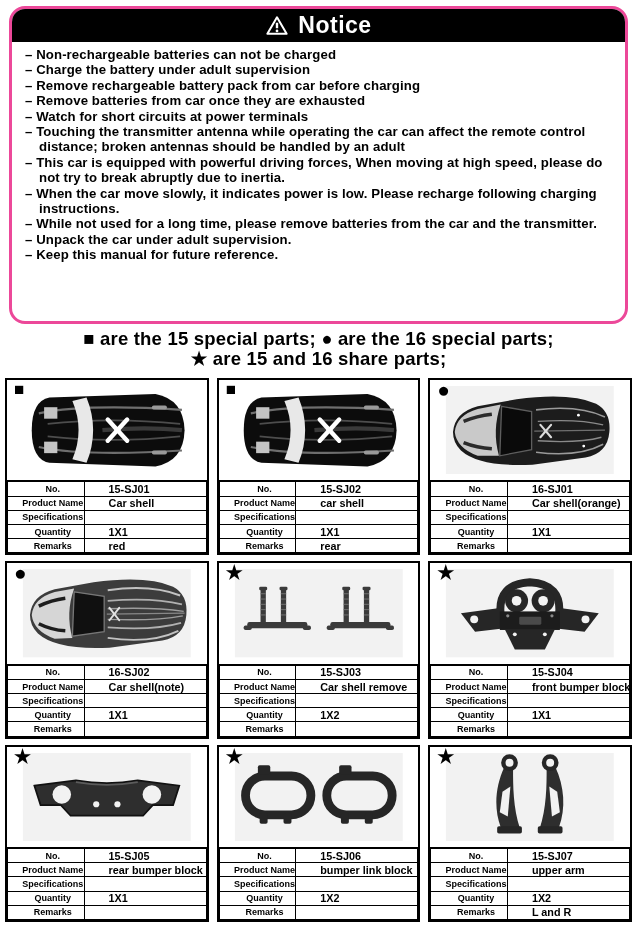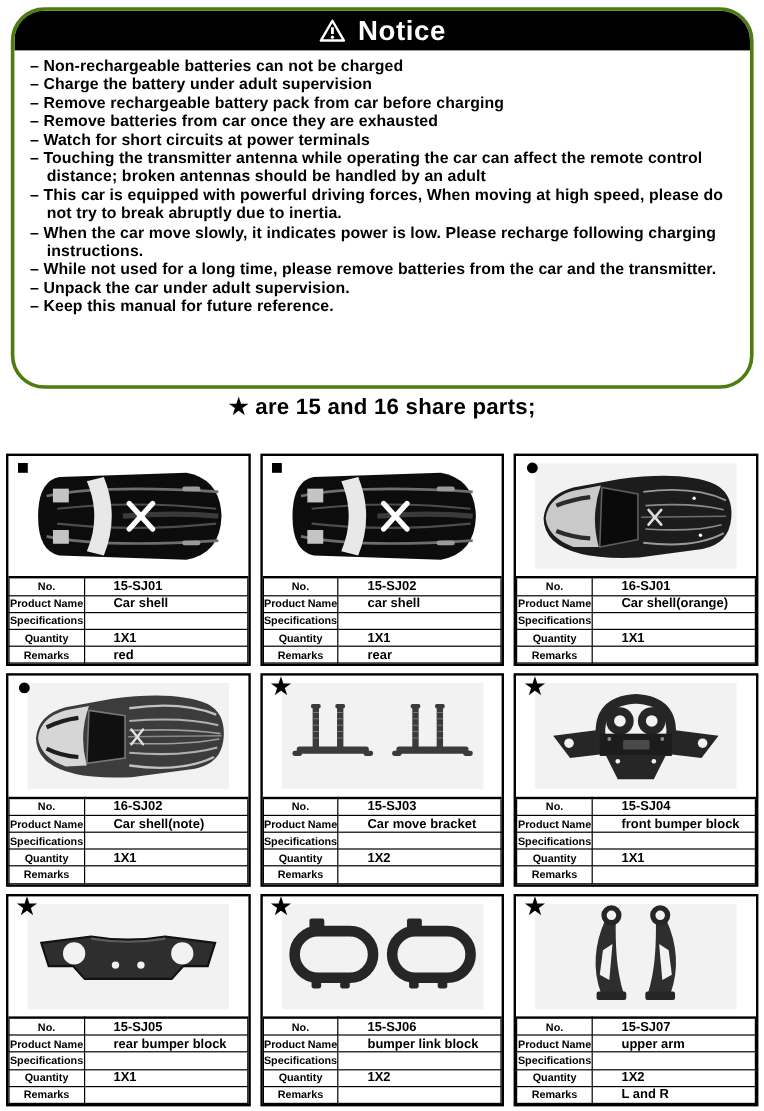--- a/index.html
+++ b/index.html
@@ -4,21 +4,21 @@
 <style>
   html,body{margin:0;padding:0;background:#fff;}
   .page{
     width:637px;height:926px;background:#fff;position:relative;
     font-family:"Liberation Sans",sans-serif;font-weight:bold;color:#000;
     overflow:hidden;
   }
   
   .notice-box{
     position:absolute;left:9px;top:6px;width:613px;height:312px;
-    border:3px solid #4d7c0f;border-radius:28px;overflow:hidden;background:#fff;
+    border:3px solid #ec4899;border-radius:16px;overflow:hidden;background:#fff;
   }
   .notice-header{
     background:#000;color:#fff;height:33px;
     display:flex;align-items:center;justify-content:center;gap:9px;
     font-size:23px;letter-spacing:.5px;
   }
   .warn-icon{width:24px;height:22px;display:block;}
   .notice-list{
     padding:5px 9px 0 13px;font-size:13.2px;line-height:15.4px;
   }
@@ -47,21 +47,21 @@
     position:absolute;top:1px;left:7px;font-size:17px;line-height:1;z-index:2;
   }
   .marker.circle{font-size:21px;top:-1px;}
   .marker.star{font-size:19px;top:0;}
   .part-img{width:93%;height:88%;}
   
   .ptable{border-collapse:collapse;width:100%;table-layout:fixed;border-top:2px solid #000;}
   .ptable td{
     border:1px solid #000;height:13.2px;padding:0;overflow:hidden;white-space:nowrap;
   }
-  .ptable td.lbl{width:31%;text-align:center;font-size:9px;}
+  .ptable td.lbl{width:31%;text-align:center;font-size:9px;padding-left:14px;}
   .ptable td.val{font-size:10.8px;padding-left:24px;}
 </style>
 </head>
 <body>
 
 <div class="page">
 
   <div class="notice-box">
     <div class="notice-header">
       <svg class="warn-icon" viewBox="0 0 24 24">
@@ -80,20 +80,21 @@
       <div class="notice-item">– Touching the transmitter antenna while operating the car can affect the remote control distance; broken antennas should be handled by an adult</div>
       <div class="notice-item">– This car is equipped with powerful driving forces, When moving at high speed, please do not try to break abruptly due to inertia.</div>
       <div class="notice-item">– When the car move slowly, it indicates power is low. Please recharge following charging instructions.</div>
       <div class="notice-item">– While not used for a long time, please remove batteries from the car and the transmitter.</div>
       <div class="notice-item">– Unpack the car under adult supervision.</div>
       <div class="notice-item">– Keep this manual for future reference.</div>
     </div>
   </div>
 
   <div class="legend">
+    <div>■ are the 15 special parts; ● are the 16 special parts;</div>
     <div>★ are 15 and 16 share parts;</div>
   </div>
 
   <div class="grid">
 
     <div class="card">
       <div class="img-area">
         <span class="marker">■</span>
         <svg class="part-img" viewBox="0 0 190 100" preserveAspectRatio="xMidYMid meet">
           <rect width="190" height="100" fill="#ffffff"></rect>
@@ -338,21 +339,21 @@
         </svg>
       </div>
       <table class="ptable">
         <tbody>
             <tr>
               <td class="lbl">No.</td>
               <td class="val">15-SJ03</td>
             </tr>
         <tr>
               <td class="lbl">Product Name</td>
-              <td class="val">Car move bracket</td>
+              <td class="val">Car shell remove</td>
             </tr>
         <tr>
               <td class="lbl">Specifications</td>
               <td class="val"></td>
             </tr>
         <tr>
               <td class="lbl">Quantity</td>
               <td class="val">1X2</td>
             </tr>
         <tr>

